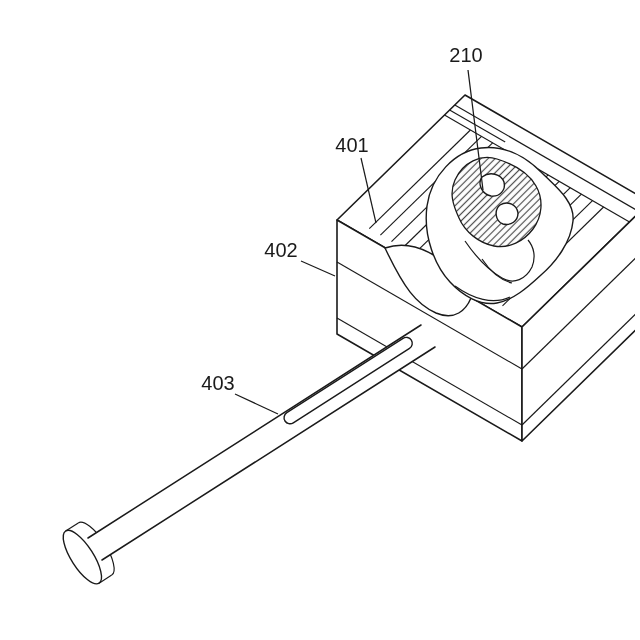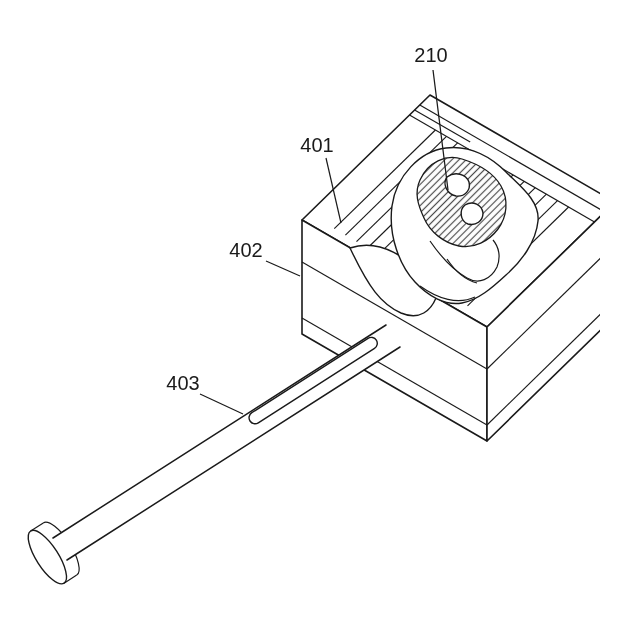--- a/index.html
+++ b/index.html
@@ -6,20 +6,21 @@
     --line:#1a1a1a;
     --paper:#ffffff;
     --hatch:#4d4d4d;
   }
   html,body{margin:0;padding:0;background:var(--paper);}
   .canvas{
     position:relative;
     width:600px;height:640px;
     background:var(--paper);
     overflow:hidden;
+    margin-left:35px;
   }
   svg{position:absolute;left:0;top:0;}
   .face{fill:var(--paper);stroke:var(--line);stroke-width:1.6;stroke-linejoin:round;}
   .detail{fill:none;stroke:var(--line);stroke-width:1.15;}
   .edge{fill:none;stroke:var(--line);stroke-width:1.5;stroke-linecap:round;}
   .solid{fill:var(--paper);stroke:var(--line);stroke-width:1.4;stroke-linejoin:round;}
   .nofill{fill:none;stroke:var(--line);stroke-width:1.2;}
   .blank{fill:var(--paper);stroke:none;}
   .leader{stroke:var(--line);stroke-width:1.2;fill:none;}
   .lbl{font-family:"Liberation Sans",sans-serif;font-size:20px;fill:var(--line);}

